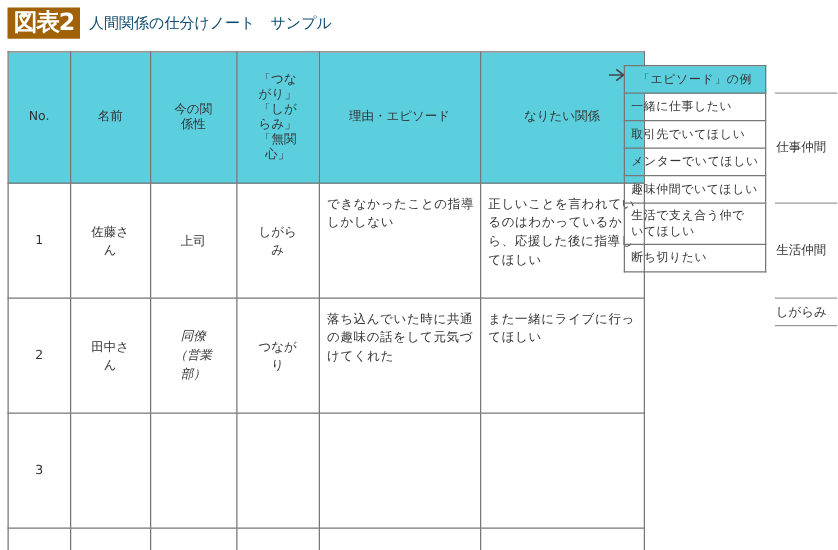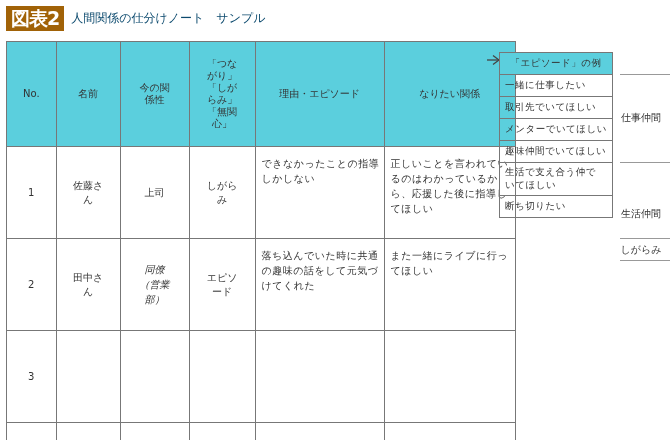--- a/index.html
+++ b/index.html
@@ -65,21 +65,21 @@
       <td class="t">できなかったことの指導しかしない</td>
       <td class="t">正しいことを言われているのはわかっているから、応援した後に指導してほしい</td>
     </tr>
     <tr>
       <td class="c">2</td>
       <td class="c">田中さん</td>
       <td class="c" style="line-height:15px;font-style:italic;">
         <div>同僚</div>
         <div>（営業部）</div>
       </td>
-      <td class="c">エピソード</td>
+      <td class="c">つながり</td>
       <td class="t">落ち込んでいた時に共通の趣味の話をして元気づけてくれた</td>
       <td class="t">また一緒にライブに行ってほしい</td>
     </tr>
     <tr>
       <td class="c">3</td>
       <td></td>
         <td></td>
         <td></td>
         <td></td>
         <td></td>
@@ -140,16 +140,16 @@
       </tr>
     <tr>
         <td>断ち切りたい</td>
       </tr>
   </tbody>
 </table>
 
 <div class="grp-line" style="top:74px;"></div>
 <div class="grp" style="top:75px;height:86px;">仕事仲間</div>
 <div class="grp-line" style="top:162px;"></div>
-<div class="grp" style="top:177px;height:74px;">生活仲間</div>
+<div class="grp" style="top:163px;height:74px;">生活仲間</div>
 <div class="grp-line" style="top:238px;"></div>
 <div class="grp" style="top:239px;height:21px;">しがらみ</div>
 <div class="grp-line" style="top:260px;"></div>
 
 </body></html>

